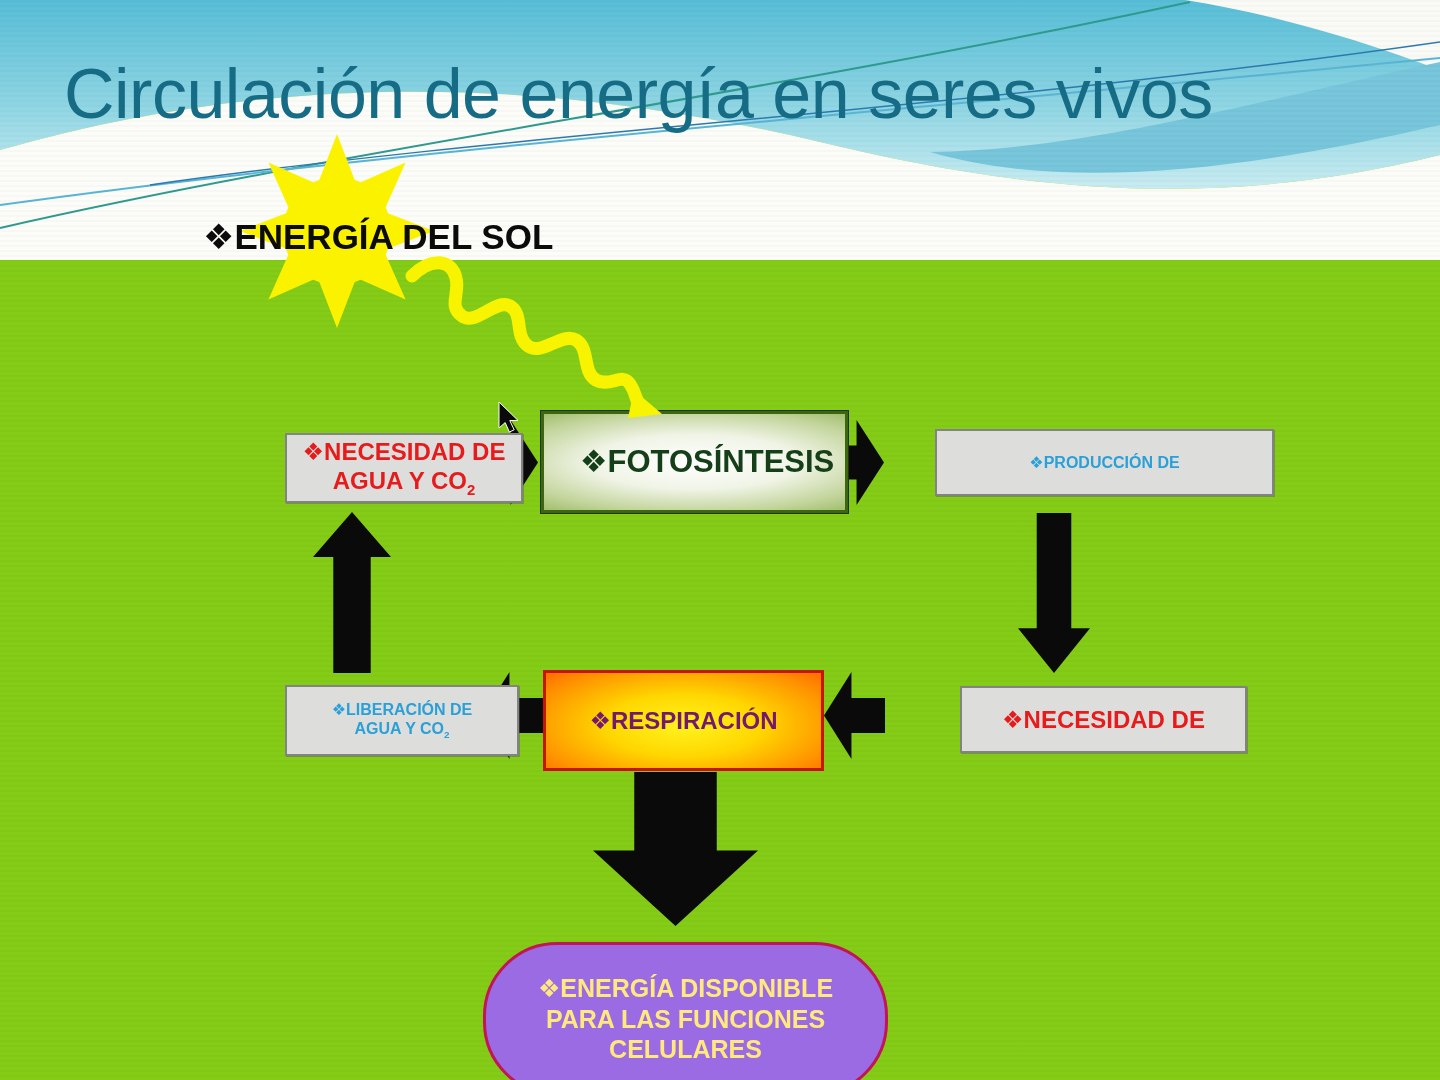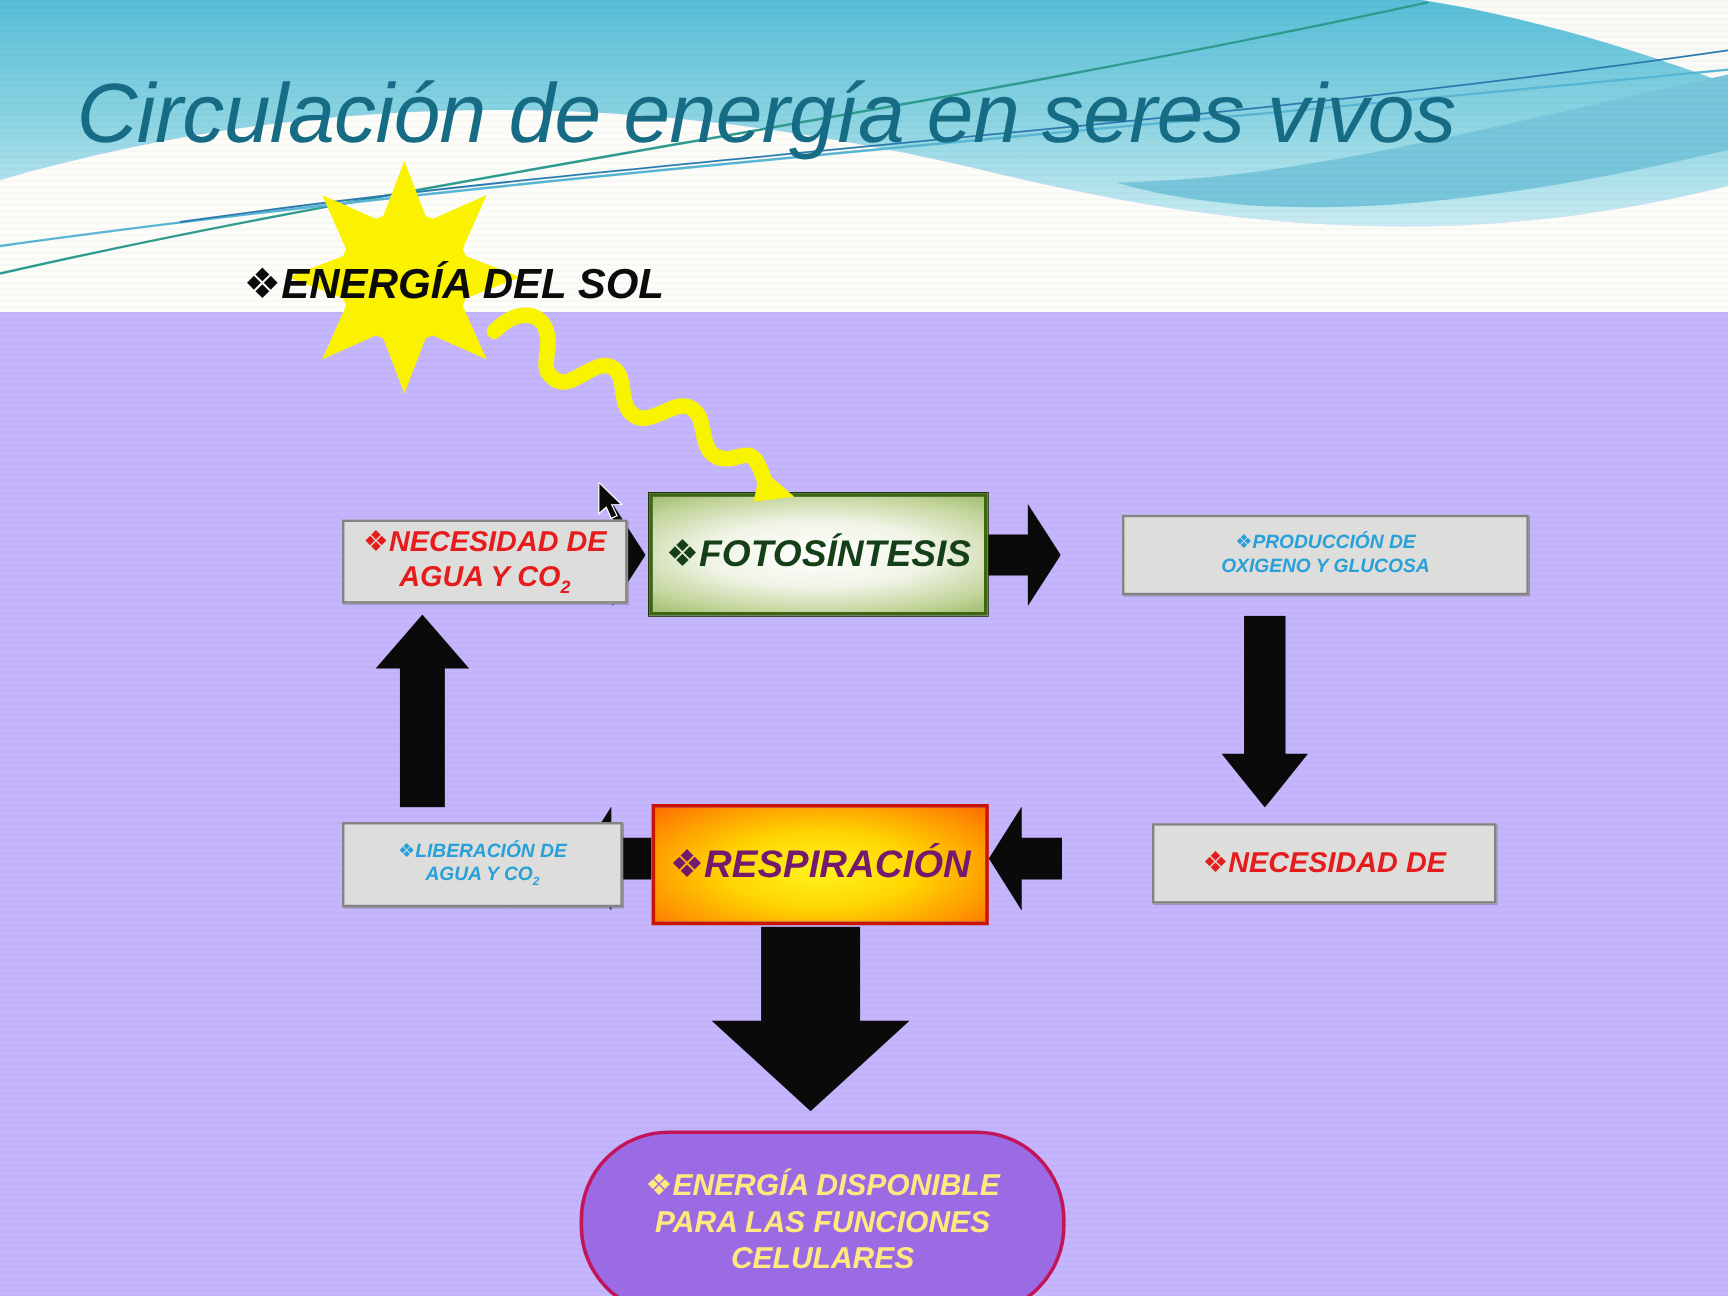--- a/index.html
+++ b/index.html
@@ -1,20 +1,19 @@
 <!DOCTYPE html>
 <html><head>
 <meta charset="utf-8">
 <style>
   html,body{margin:0;padding:0;}
   body{font-family:"Liberation Sans","DejaVu Sans",sans-serif;}
   .slide{
     position:relative;width:1440px;height:1080px;overflow:hidden;
-    background:#c4b5fd;
-    font-style:italic;
+    background:#84cc16;
   }
   .slide::after{ 
     content:"";position:absolute;inset:0;pointer-events:none;
     background:repeating-linear-gradient(180deg,rgba(0,0,0,0.018) 0 2px,rgba(255,255,255,0) 2px 5px);
   }
   .deco{position:absolute;left:0;top:0;}
   .title{
     position:absolute;left:64px;top:58px;width:1320px;
     font-size:70px;line-height:1.05;letter-spacing:-0.5px;
     color:#176C85;white-space:nowrap;z-index:3;
@@ -33,24 +32,24 @@
   .gray{background:#DDDDDC;border:2px solid #838383;box-shadow:1px 1px 0 rgba(90,90,90,.45);margin-left:47px;}
   .red-t{color:#E61C1C;}
   .blue-t{color:#2AA0D8;}
   .box-necesidad-agua{left:238px;top:433px;width:234px;height:66px;font-size:24px;}
   .box-produccion{left:888px;top:429px;width:335px;height:63px;font-size:16px;}
   .box-necesidad-oxigeno{left:913px;top:686px;width:283px;height:63px;font-size:24px;}
   .box-liberacion{left:238px;top:685px;width:230px;height:67px;font-size:16px;}
   .box-fotosintesis{
     left:541px;top:411px;width:276px;height:96px;font-size:31px;color:#153F18;
     background:radial-gradient(115% 95% at 50% 50%,#FFFFFF 0%,#F0F4E6 30%,#C2D49A 55%,#85AB48 80%,#6F9A30 100%);
-    border:3px solid #3C660F;box-shadow:0 0 0 1px #20330a;
+    border:3px solid #3C660F;box-shadow:0 0 0 1px #20330a;padding-left:25px;
   }
   .box-respiracion{
-    left:543px;top:670px;width:275px;height:95px;font-size:32px;color:#731A6E;
+    left:543px;top:670px;width:275px;height:95px;font-size:24px;color:#731A6E;
     background:radial-gradient(95% 110% at 50% 55%,#FFF41E 0%,#FFD600 30%,#FF9400 58%,#FB5400 82%,#F23B00 100%);
     border:3px solid #C81400;
     gap:35px;
   }
   .stadium{
     left:483px;top:942px;width:399px;height:148px;font-size:25px;color:#FFE87E;
     background:#9B6BE3;border:3px solid #C41458;border-radius:74px;z-index:4;
   }
   sub{font-size:0.62em;}
   .arrow{position:absolute;background:#0A0A0A;z-index:3;}
@@ -123,21 +122,20 @@
   <div class="arrow a-right ar1"></div>
 
   <div class="box box-fotosintesis">
     <div class="bl"><span>❖</span><span>FOTOSÍNTESIS</span></div>
   </div>
 
   <div class="arrow a-right ar2"></div>
 
   <div class="box gray blue-t box-produccion">
     <div class="bl"><span>❖</span><span>PRODUCCIÓN DE</span></div>
-    <div class="bl"><span>OXIGENO Y GLUCOSA</span></div>
   </div>
 
   <div class="arrow a-down adr"></div>
   <div class="arrow a-up aul"></div>
 
   <div class="box gray blue-t box-liberacion">
     <div class="bl"><span>❖</span><span>LIBERACIÓN DE</span></div>
     <div class="bl"><span>AGUA Y CO</span><sub>2</sub></div>
   </div>
 

